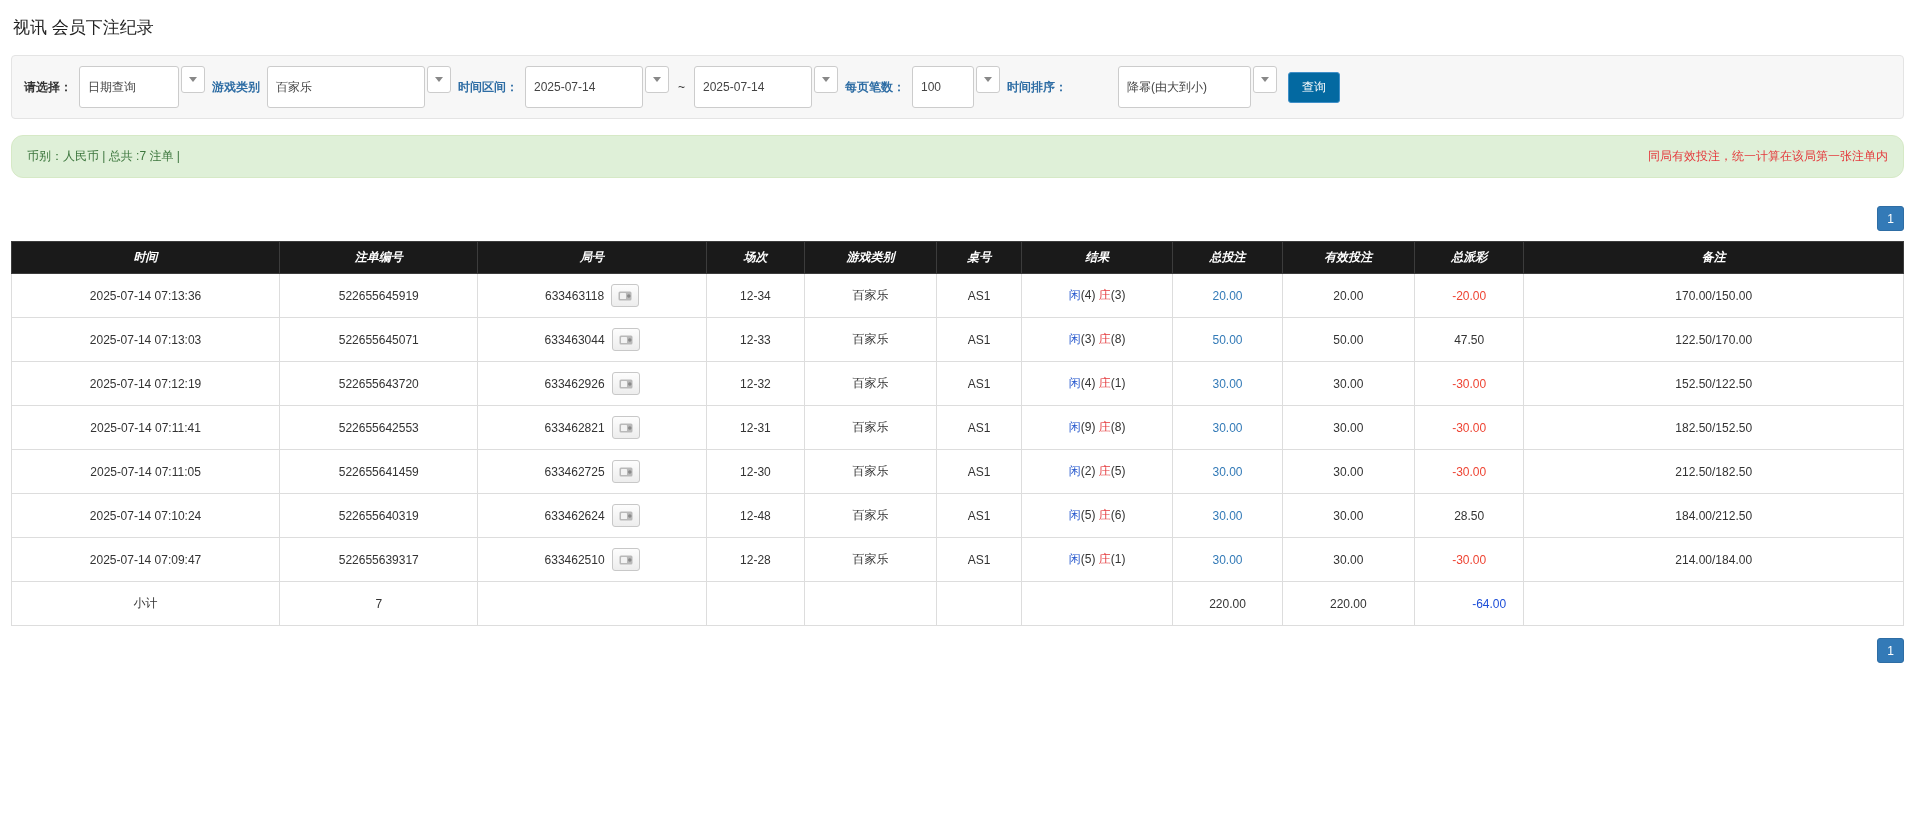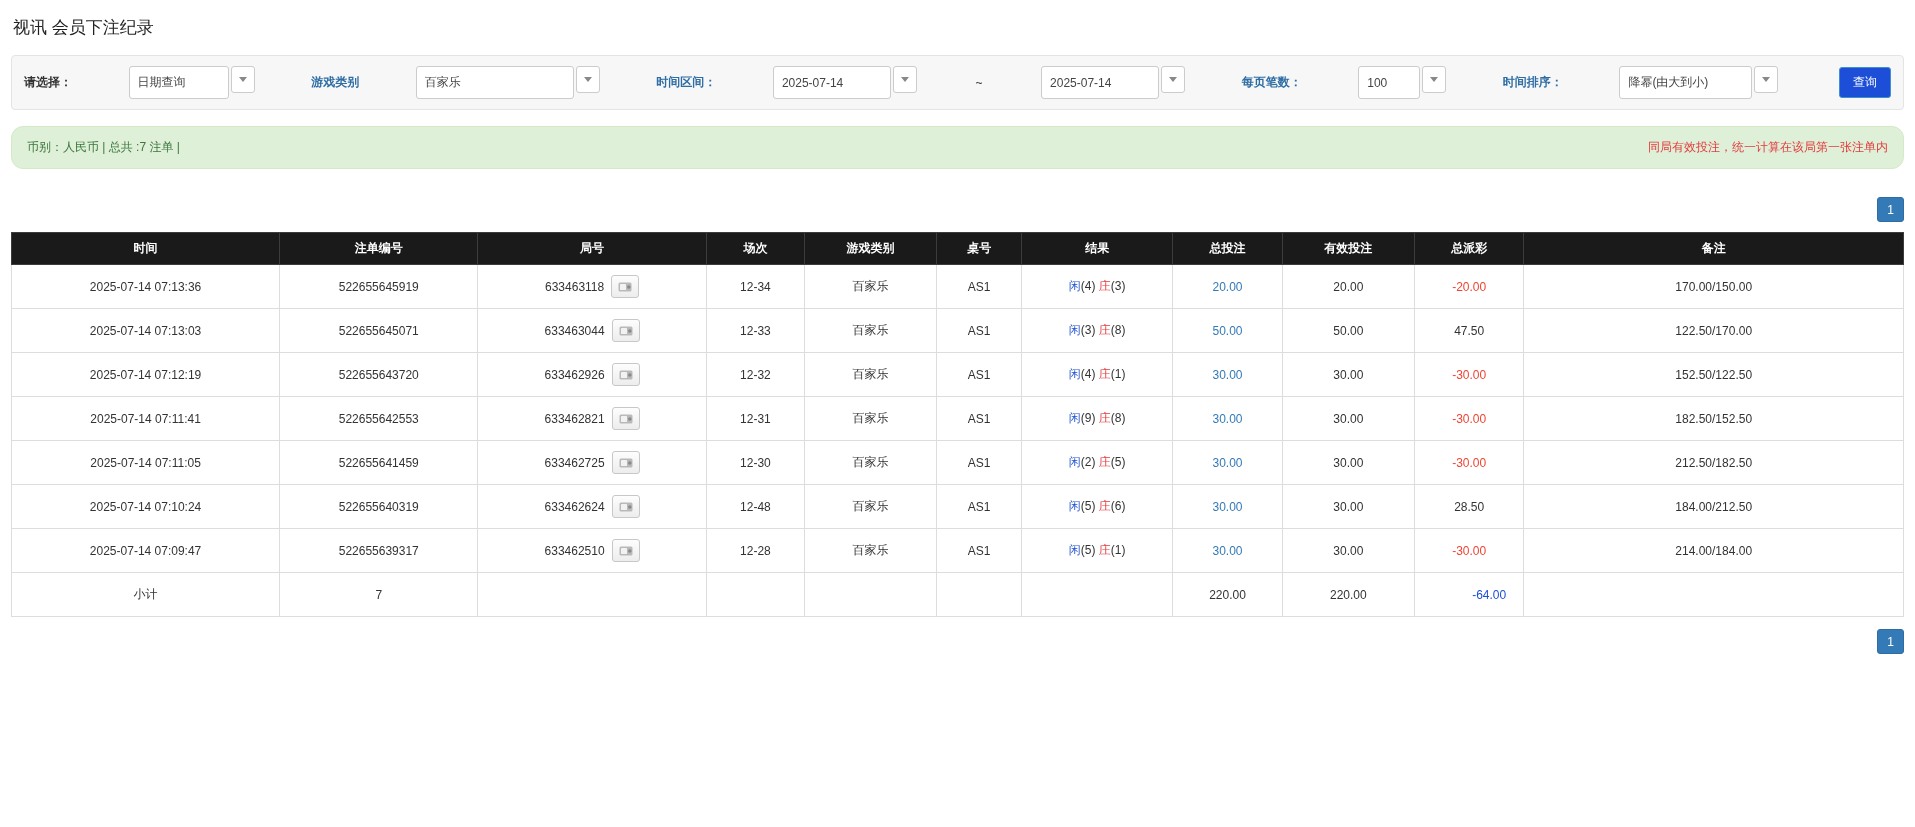--- a/index.html
+++ b/index.html
@@ -21,27 +21,26 @@
   
   .filter-bar {
     background: #f7f7f7;
     border: 1px solid #e4e4e4;
     border-radius: 4px;
     padding: 10px 12px;
     display: flex;
     align-items: center;
     gap: 7px;
     margin-bottom: 16px;
-    justify-content: space-between;
   }
   .flabel { font-weight: bold; color: #333; white-space: nowrap; }
   .flabel.blue { color: #2e6da4; }
   .combo { display: inline-flex; align-items: stretch; }
   .combo input {
-    height: 33px;
+    height: 42px;
     border: 1px solid #ccc;
     border-radius: 3px;
     padding: 0 8px;
     font-size: 12px;
     color: #444;
     background: #fff;
     outline: none;
     font-family: "Liberation Sans", "DejaVu Sans", sans-serif;
   }
   .combo .caret-btn {
@@ -58,21 +57,21 @@
   }
   .caret {
     width: 0; height: 0;
     border-left: 4px solid transparent;
     border-right: 4px solid transparent;
     border-top: 5px solid #888;
     display: inline-block;
   }
   .tilde { color: #333; padding: 0 2px; }
   .search-btn {
-    background: #1d4ed8;
+    background: #0369a1;
     border: 1px solid #3f8fc8;
     color: #fff;
     font-size: 12px;
     padding: 6px 13px;
     border-radius: 3px;
     cursor: pointer;
     margin-left: 4px;
     font-family: "Liberation Sans", "DejaVu Sans", sans-serif;
   }
 
@@ -113,20 +112,21 @@
     table-layout: fixed;
   }
   table.records thead th {
     background: #1a1a1a;
     color: #fff;
     font-weight: bold;
     font-size: 12px;
     padding: 7px 16px;
     border: 1px solid #3c3c3c;
     text-align: center;
+    font-style: italic;
   }
   table.records tbody td {
     border: 1px solid #ddd;
     background: #fff;
     text-align: center;
     height: 44px;
     padding: 2px 4px;
     color: #333;
     font-size: 12px;
     vertical-align: middle;
@@ -215,21 +215,21 @@
     <span class="flabel blue">每页笔数：</span>
     <span class="combo">
       <input style="width: 62px;" value="100">
       <button class="caret-btn">
           <span class="caret"></span>
         </button>
     </span>
 
     <span class="flabel blue">时间排序：</span>
     <span class="combo">
-      <input style="width: 133px;" value="降幂(由大到小)">
+      <input style="width: 133px; margin-left: 44px;" value="降幂(由大到小)">
       <button class="caret-btn">
           <span class="caret"></span>
         </button>
     </span>
 
     <button class="search-btn">查询</button>
   </div>
 
   <div class="info-bar">
     <span class="info-left">币别：人民币 | 总共 :7 注单 |</span>

